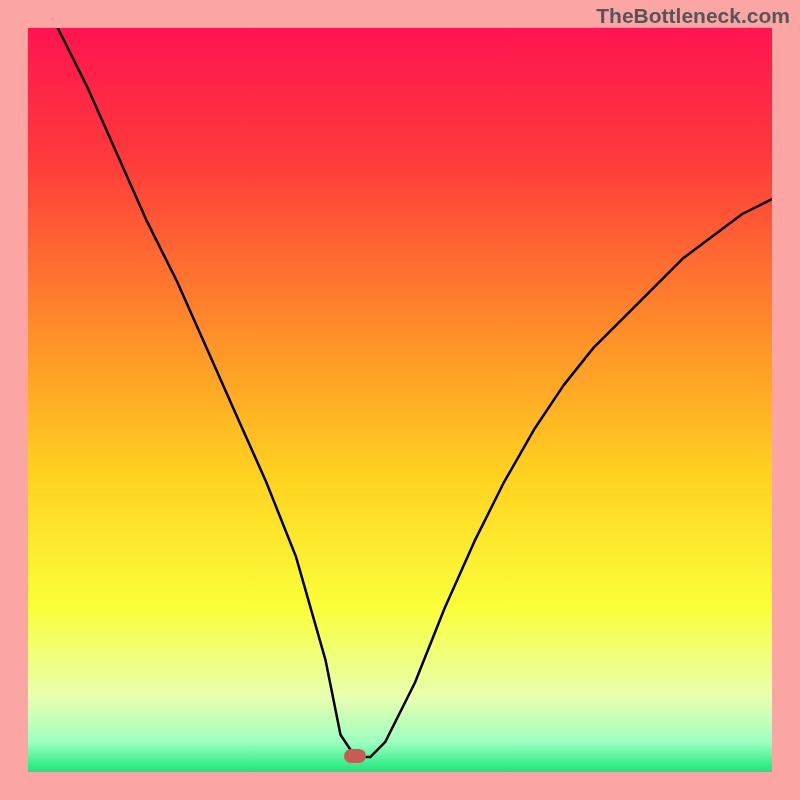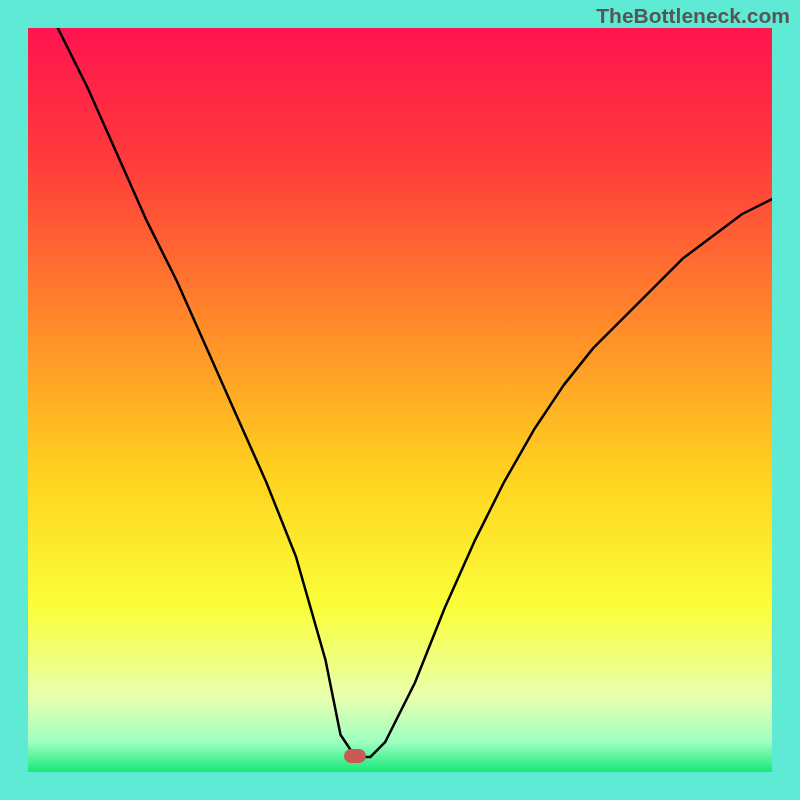--- a/index.html
+++ b/index.html
@@ -1,20 +1,20 @@
 <!DOCTYPE html>
 <html><head>
 <meta charset="utf-8">
 <style>
   * { margin: 0; padding: 0; box-sizing: border-box; }
   html, body { width: 800px; height: 800px; overflow: hidden; background: #000; }
   .frame {
     width: 800px;
     height: 800px;
-    background: #5eead4;
+    background: #fca5a5;
     position: relative;
   }
   .plot-area {
     position: absolute;
     left: 28px;
     top: 28px;
     width: 744px;
     height: 744px;
     
   }

